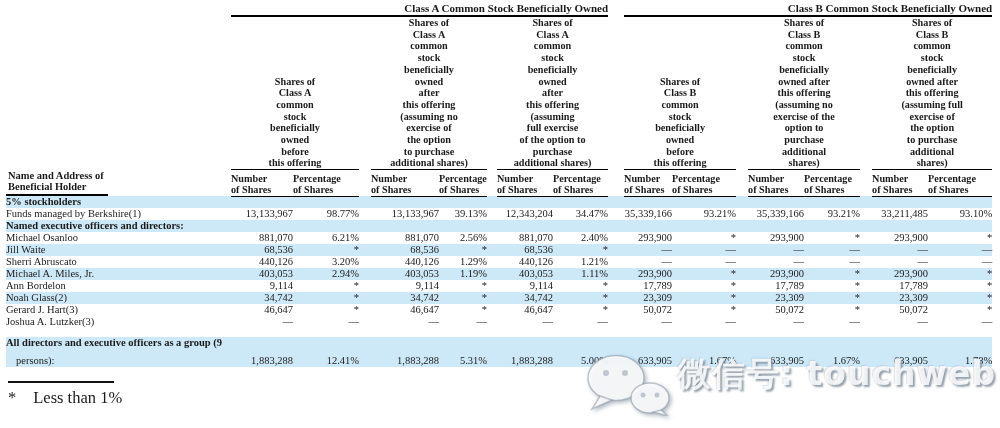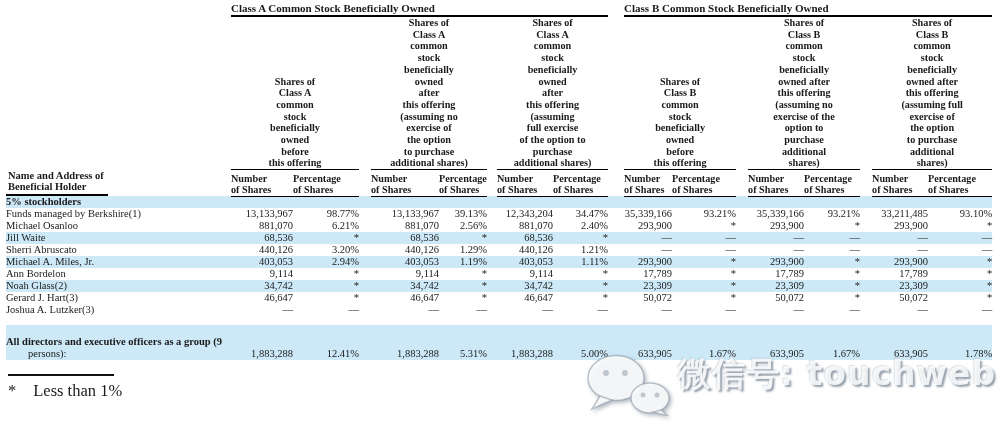--- a/index.html
+++ b/index.html
@@ -18,21 +18,21 @@
     border-collapse: collapse;
     table-layout: fixed;
     width: 986px;
     margin: 2px 0 0 6px;
   }
   table.ownership-table td { padding: 0; }
 
   
   td.gtitle {
     font-weight: bold; font-size: 11px; line-height: 13px;
-    text-align: left; white-space: nowrap;
+    text-align: right; white-space: nowrap;
     border-bottom: 2px solid #000; padding-bottom: 1px;
   }
   td.subhead {
     font-weight: bold; font-size: 10.2px; line-height: 11.7px;
     text-align: center; vertical-align: bottom; white-space: nowrap;
     border-bottom: 1.5px solid #000; padding-bottom: 2px;
   }
   td.colhead {
     font-weight: bold; font-size: 10.2px; line-height: 11.5px;
     text-align: left; vertical-align: bottom; white-space: nowrap;
@@ -49,24 +49,24 @@
 
   
   tbody tr { height: 12px; }
   tbody td { font-size: 10.5px; line-height: 12px; white-space: nowrap; overflow: visible; }
   td.name { text-align: left; padding-left: 2px; }
   td.num  { text-align: right; padding-right: 6px; }
   td.pct  { text-align: right; padding-right: 3px; }
   tr.shaded { background: #cde9f8; }
   tr.section td.name { font-weight: bold; margin-left: 40px; }
   tr.spacer { height: 9px; }
-  tr.group-total { height: 35px; }
+  tr.group-total { height: 24px; }
   tr.group-total td { vertical-align: bottom; }
   .gt-line1 { font-weight: bold; }
-  .gt-line2 { padding-left: 22px; }
+  .gt-line2 { padding-left: 10px; margin-top: 6px; }
 
   
   .footnote-rule {
     width: 106px; border-top: 2px solid #111;
     margin: 14px 0 0 8px;
   }
   .footnote {
     margin: 5px 0 0 8px;
     font-size: 16.5px; line-height: 19px;
     display: flex; gap: 17px;
@@ -189,20 +189,40 @@
           <td></td>
           <td class="num">35,339,166</td>
           <td class="pct">93.21%</td>
           <td></td>
           <td class="num">35,339,166</td>
           <td class="pct">93.21%</td>
           <td></td>
           <td class="num">33,211,485</td>
           <td class="pct">93.10%</td>
         </tr>
+        <tr class="shaded section">
+          <td class="name">Named executive officers and directors:</td>
+          <td class="num"></td>
+          <td class="pct"></td>
+          <td></td>
+          <td class="num"></td>
+          <td class="pct"></td>
+          <td></td>
+          <td class="num"></td>
+          <td class="pct"></td>
+          <td></td>
+          <td class="num"></td>
+          <td class="pct"></td>
+          <td></td>
+          <td class="num"></td>
+          <td class="pct"></td>
+          <td></td>
+          <td class="num"></td>
+          <td class="pct"></td>
+        </tr>
         <tr class="">
           <td class="name">Michael Osanloo</td>
           <td class="num">881,070</td>
           <td class="pct">6.21%</td>
           <td></td>
           <td class="num">881,070</td>
           <td class="pct">2.56%</td>
           <td></td>
           <td class="num">881,070</td>
           <td class="pct">2.40%</td>

